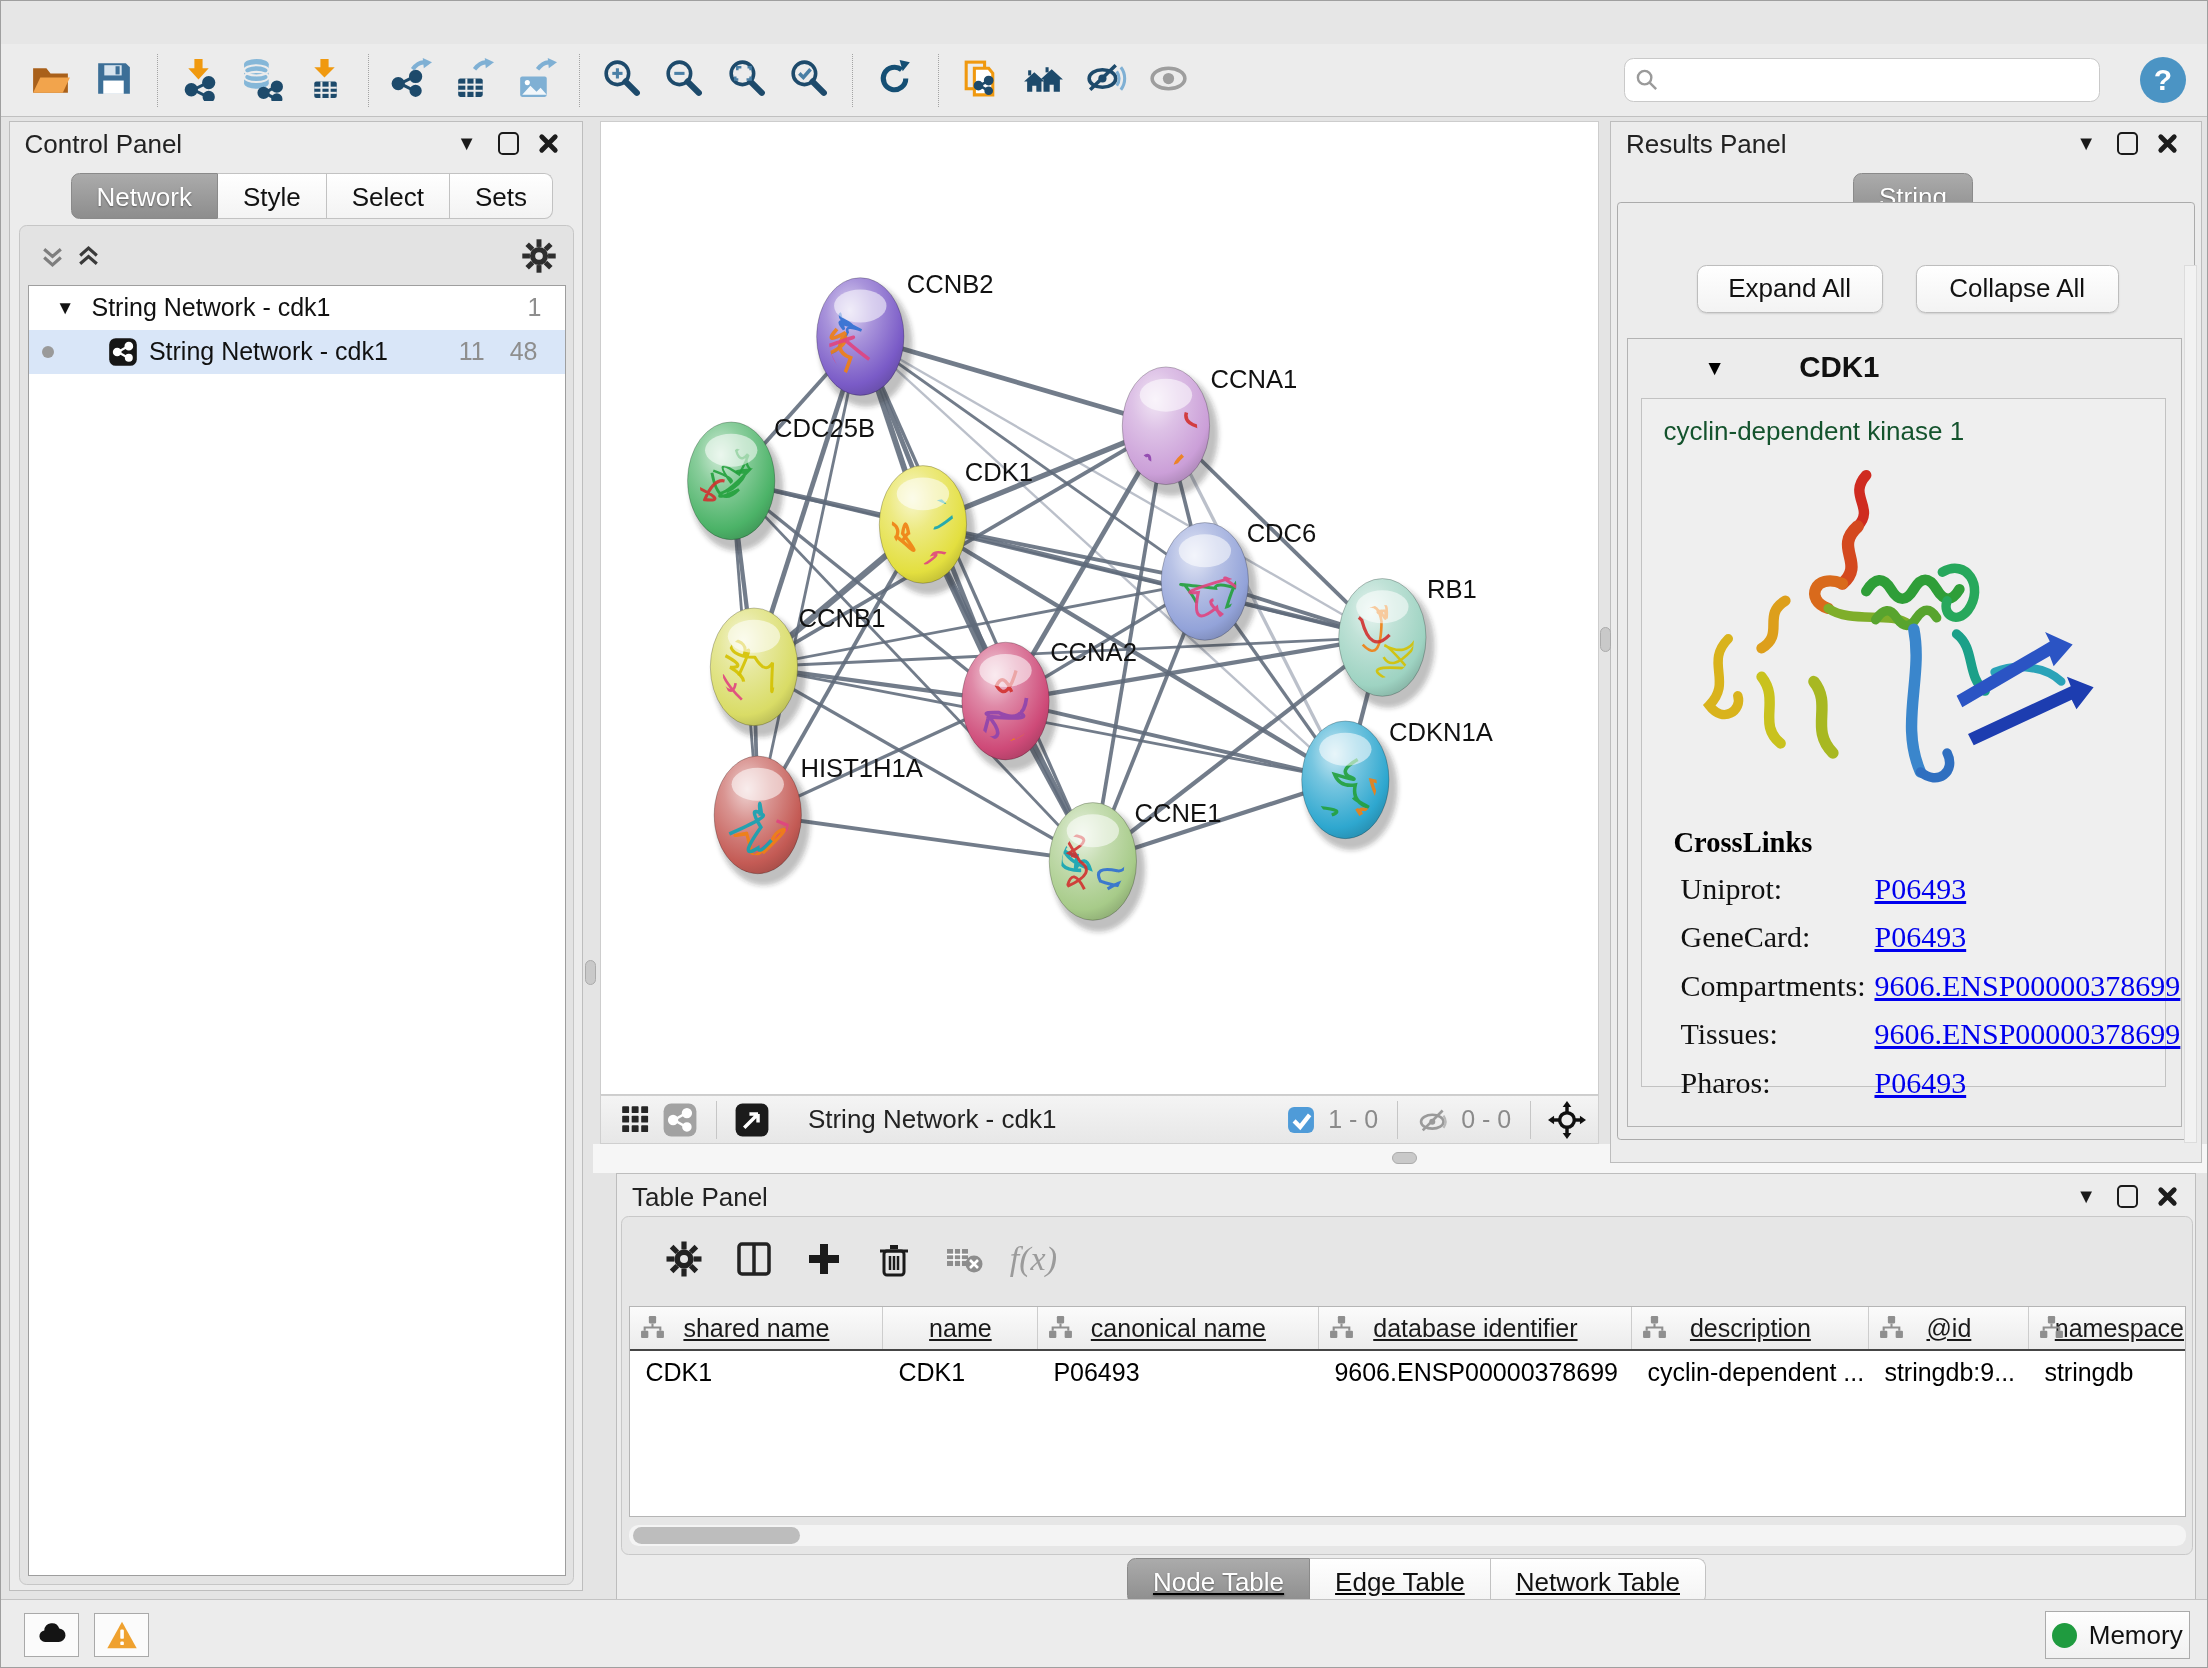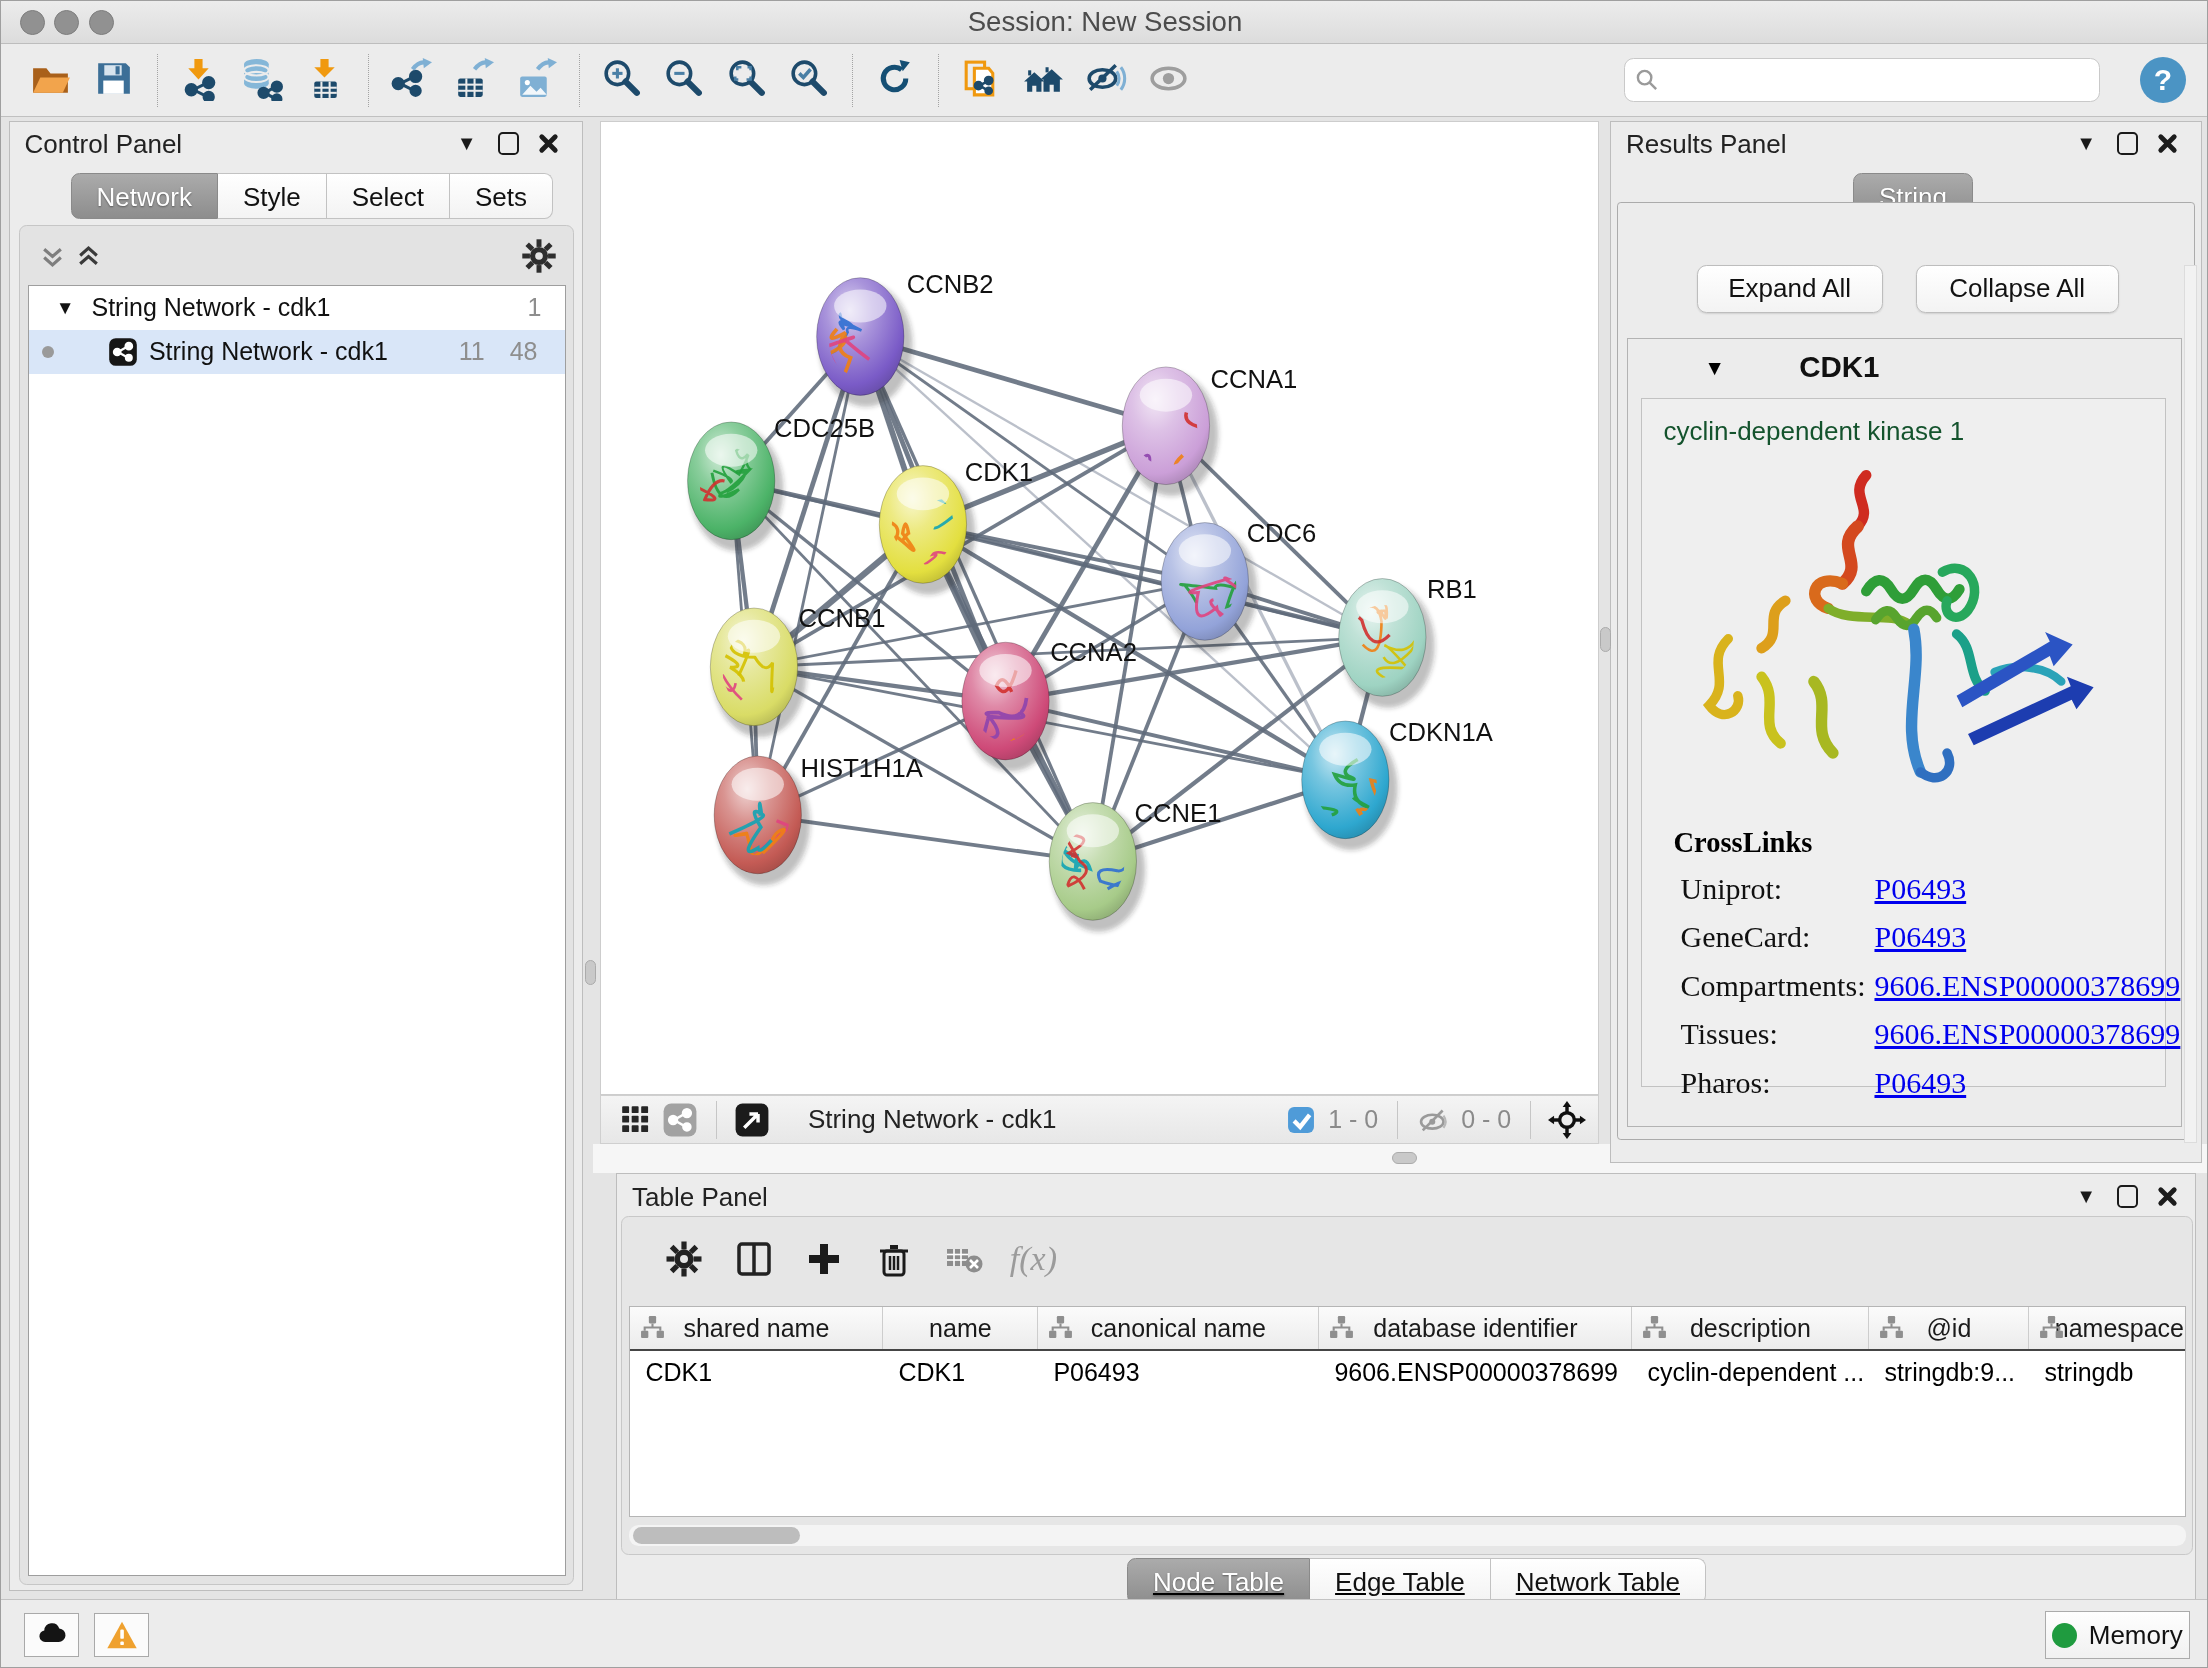--- a/index.html
+++ b/index.html
@@ -70,46 +70,40 @@
   .xl-label{position:absolute;left:38px;color:#111;}
   .xl-val{position:absolute;left:232px;text-decoration:underline;}
   #res-scroll{position:absolute;right:3.8px;top:143px;width:11.4px;bottom:19px;background:#f2f2f2;border:1px solid #dcdcdc;}
   
   #table-inner{position:absolute;left:3.8px;top:42px;width:1572px;height:339px;background:#e6e6e6;border:1px solid #c8c8c8;border-radius:7.6px;box-sizing:border-box;}
   .ticon{width:49px;height:49px;display:inline-flex;align-items:center;justify-content:center;margin-right:21px;}
   .ticon svg{width:44px;height:44px;}
   #fx{font-family:"Liberation Serif",serif;font-style:italic;font-size:34px;color:#9b9b9b;}
   #tbl{position:absolute;left:7.6px;top:89px;width:1557px;height:211px;background:#fff;border:1px solid #b5b5b5;overflow:hidden;box-sizing:border-box;}
   #tbl-head{display:flex;height:44px;background:linear-gradient(#fbfbfb,#ececec);border-bottom:2.9px solid #454545;box-sizing:border-box;}
-  .th{position:relative;height:100%;border-right:1px solid #cdcdcd;box-sizing:border-box;display:flex;align-items:center;justify-content:center;font-size:25px;color:#1a1a1a;overflow:hidden;white-space:nowrap;}
+  .th{position:relative;height:100%;border-right:1px solid #cdcdcd;box-sizing:border-box;display:flex;align-items:center;justify-content:center;font-size:25px;color:#1a1a1a;overflow:hidden;white-space:nowrap;text-decoration:underline;}
   .th .hicon{position:absolute;left:9.5px;width:25px;height:28.5px;}
   #tbl-row{display:flex;height:42px;align-items:center;}
   .td{padding-left:15px;font-size:25px;color:#000;box-sizing:border-box;overflow:hidden;white-space:nowrap;}
   #hscroll{position:absolute;left:7.6px;top:308px;width:1557px;height:21px;background:#f4f4f4;border-radius:9.5px;}
   #hthumb{position:absolute;left:3.8px;top:1.9px;width:167px;height:17px;background:#bdbdbd;border-radius:8.6px;}
   
   #statusbar{position:absolute;left:0;top:1598px;width:2208px;height:70px;background:#ececec;border-top:1px solid #c3c3c3;}
   .sbtn{position:absolute;top:13.3px;width:55px;height:44px;background:#fbfbfb;border:1.9px solid #a9a9a9;display:flex;align-items:center;justify-content:center;box-sizing:border-box;}
   .sbtn svg{width:34px;height:34px;}
   #memory{position:absolute;right:19px;top:11.4px;width:145px;height:48px;background:linear-gradient(#fefefe,#f1f1f1);
     border:1.9px solid #ababab;display:flex;align-items:center;justify-content:center;font-size:26px;color:#111;box-sizing:border-box;}
   #memdot{width:25px;height:25px;border-radius:50%;background:#1f9b3f;margin-right:11.4px;}
   .handle{position:absolute;background:#c9c9c9;border:1px solid #ababab;border-radius:7.6px;box-sizing:border-box;}
 </style>
 </head>
 <body>
 
 <div id="window">
 
-  <div id="titlebar">
-    <span class="light" style="left:19px"></span>
-    <span class="light" style="left:53px"></span>
-    <span class="light" style="left:88px"></span>
-    <div id="wtitle">Session: New Session</div>
-  </div>
 
   <div id="toolbar">
     <div id="tb-buttons">
         <div class="tbtn">
           <span><svg viewBox="0 0 44 44" width="45" height="45">
               <path d="M5 12h13l4 5h17v19H5z" fill="#a9601a"></path>
               <path d="M5 36l7-15h29l-7 15z" fill="#f2a44c"></path>
             </svg></span>
         </div>
         <div class="tbtn">

